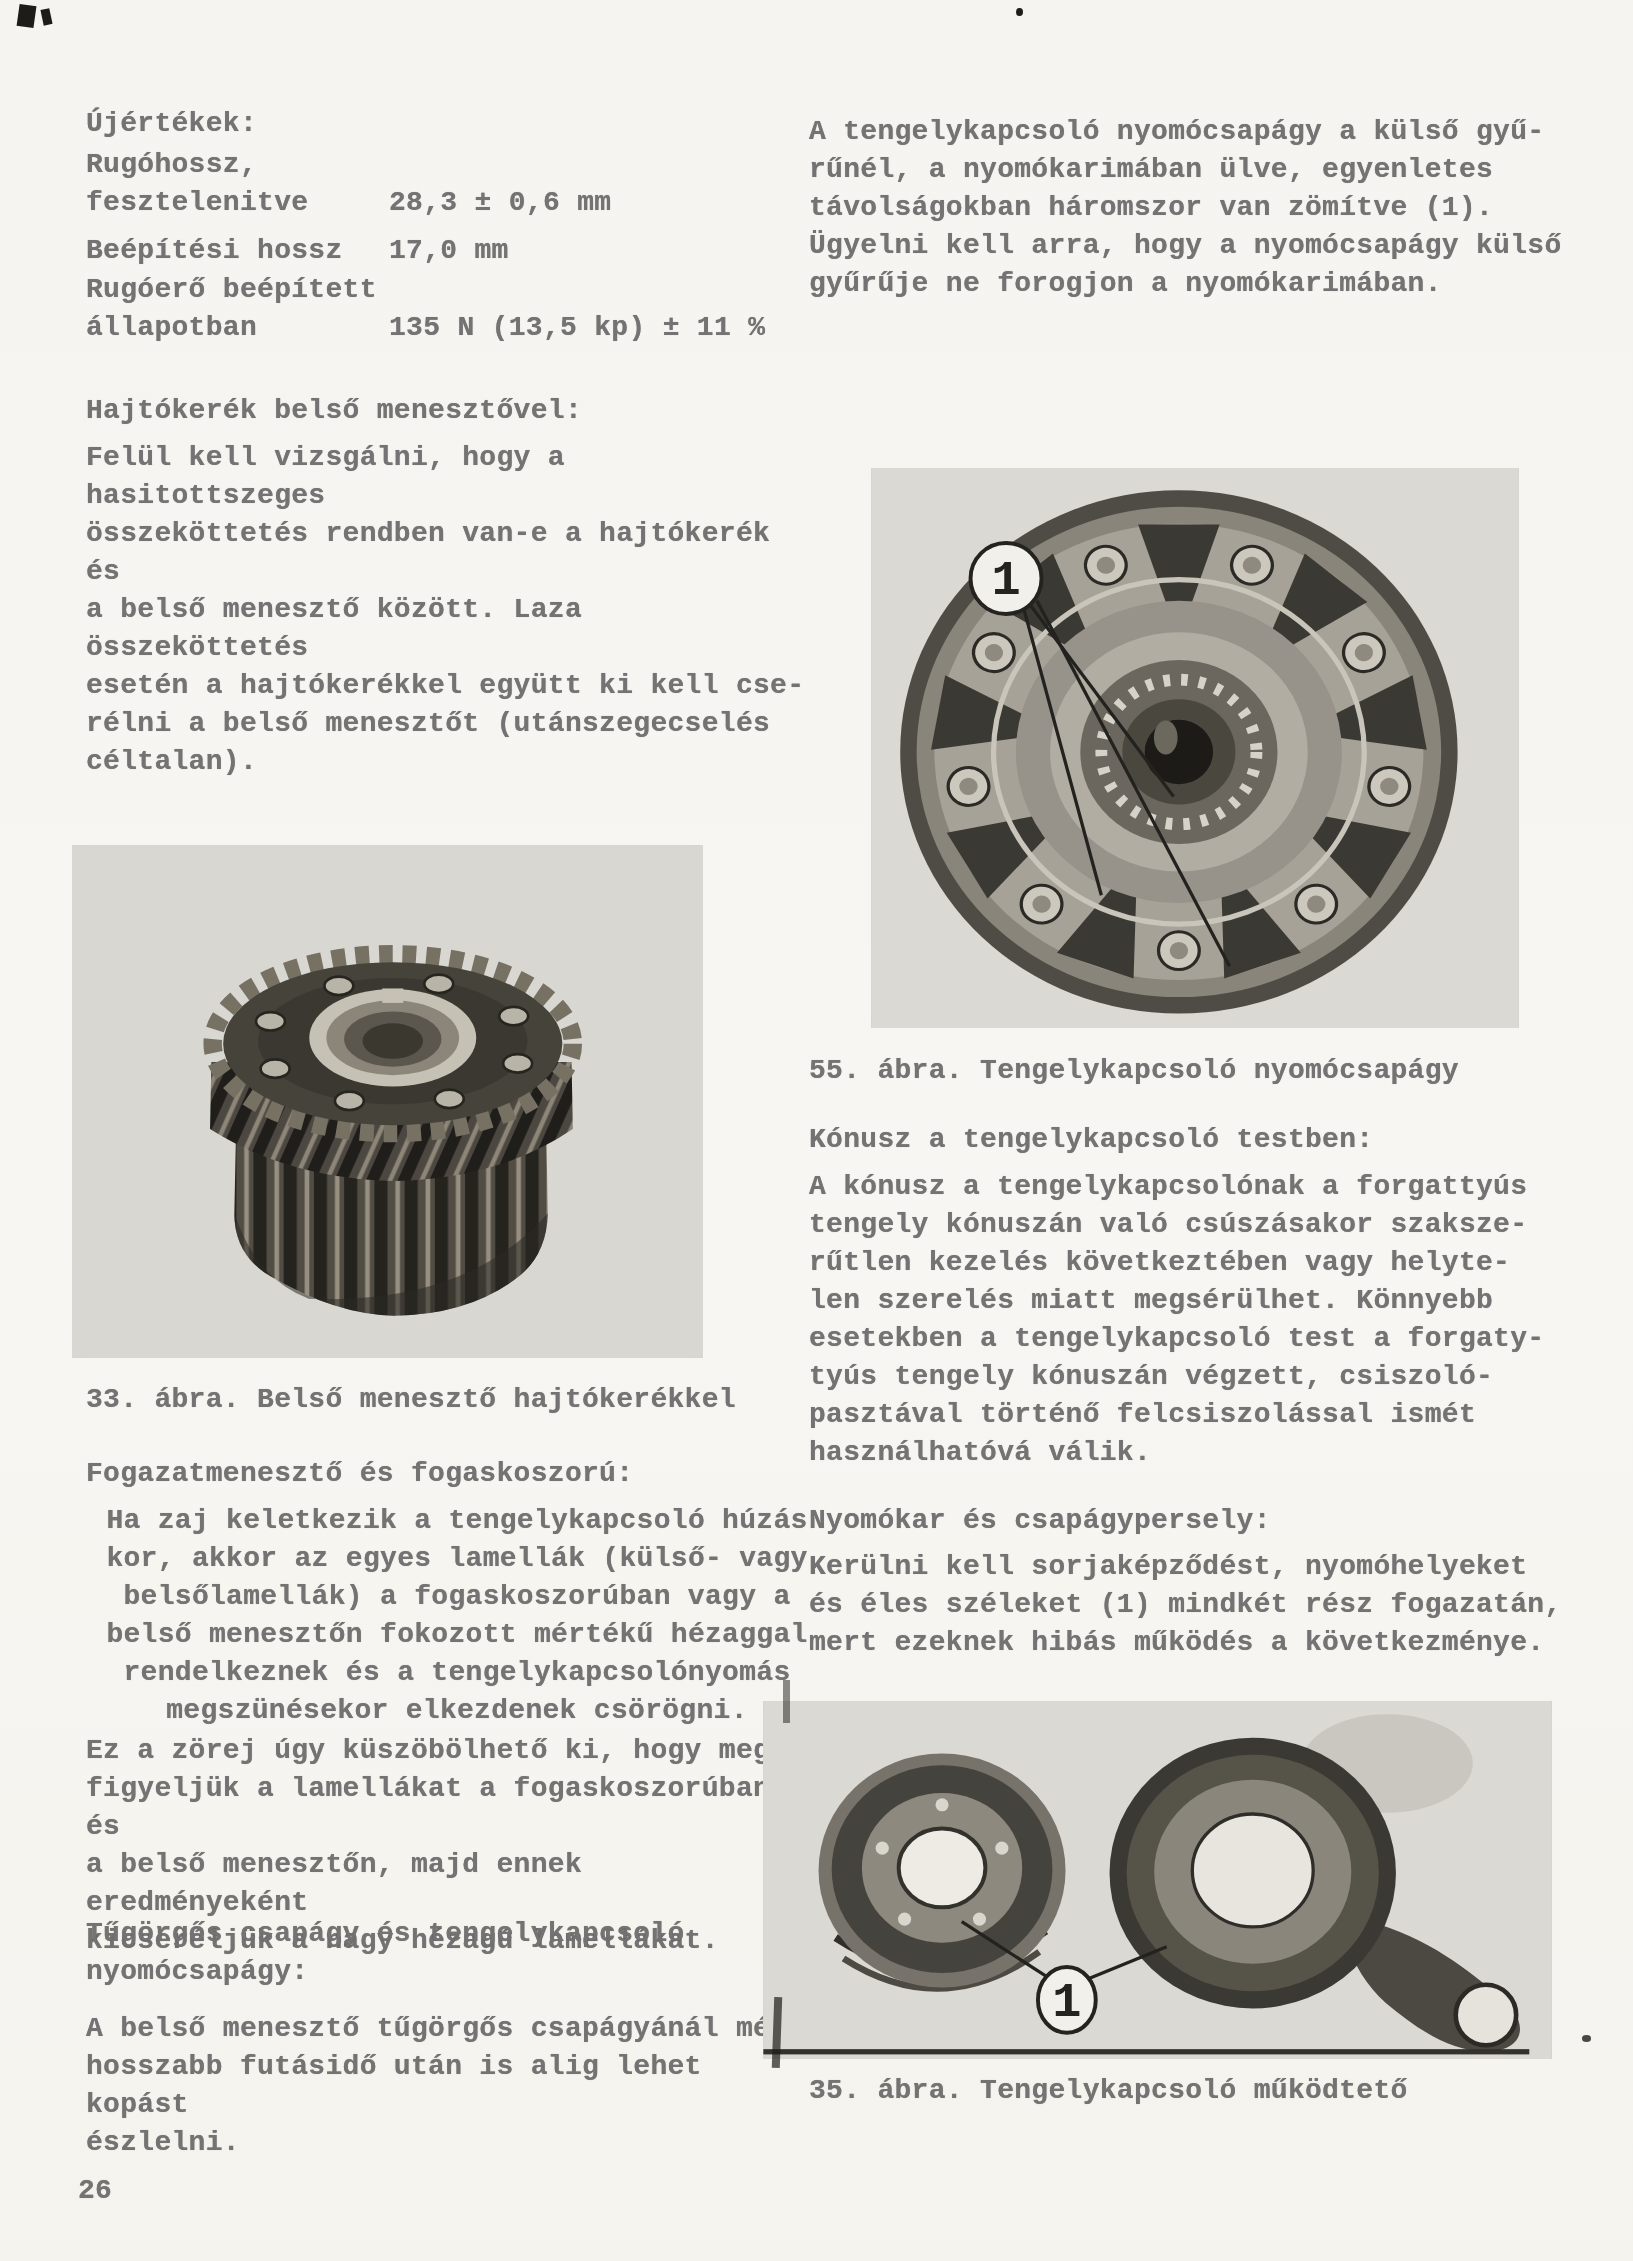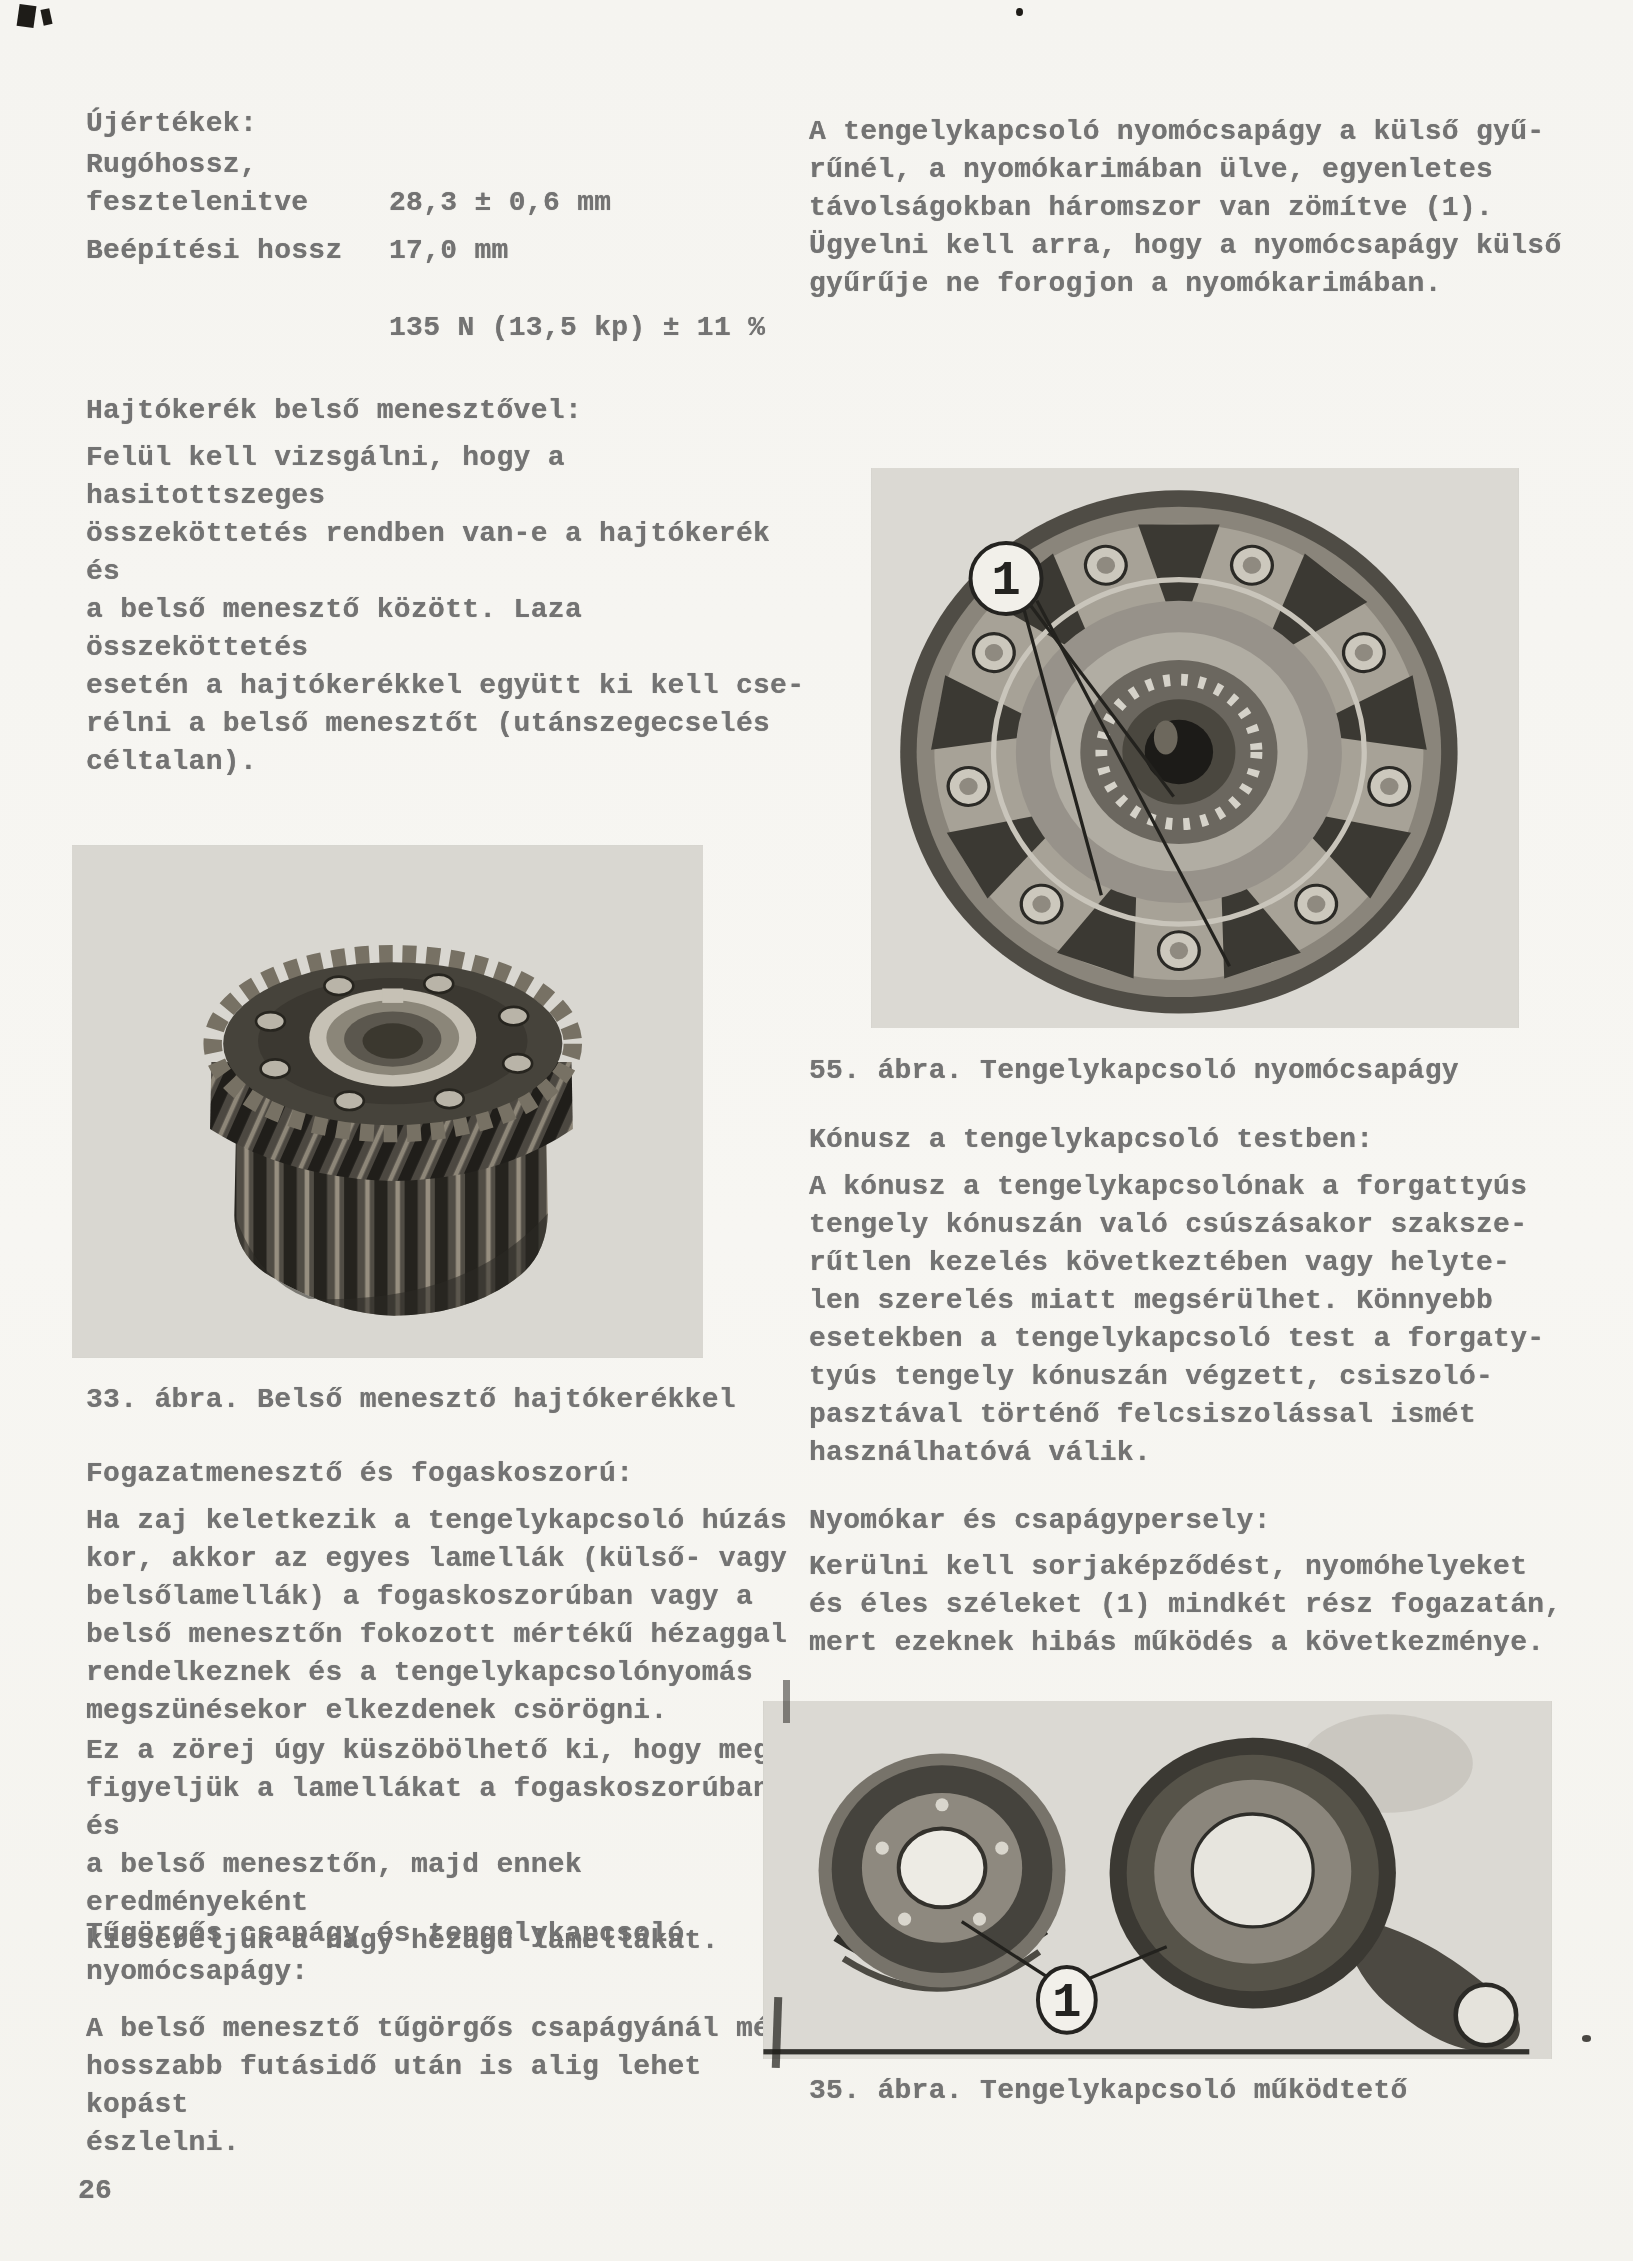--- a/index.html
+++ b/index.html
@@ -37,20 +37,22 @@
 
   <div class="t" style="left:86px;top:105px;">Újértékek:</div>
 
   <div class="t" style="left:86px;top:146px;">Rugóhossz,
 fesztelenitve</div>
   <div class="t" style="left:389px;top:184px;">28,3 ± 0,6 mm</div>
 
   <div class="t" style="left:86px;top:232px;">Beépítési hossz</div>
   <div class="t" style="left:389px;top:232px;">17,0 mm</div>
 
+  <div class="t" style="left:86px;top:271px;">Rugóerő beépített
+állapotban</div>
   <div class="t" style="left:389px;top:309px;">135 N (13,5 kp) ± 11 %</div>
 
   <div class="t" style="left:809px;top:113px;width:816px;">A tengelykapcsoló nyomócsapágy a külső gyű-
 rűnél, a nyomókarimában ülve, egyenletes
 távolságokban háromszor van zömítve (1).
 Ügyelni kell arra, hogy a nyomócsapágy külső
 gyűrűje ne forogjon a nyomókarimában.</div>
 
   <div class="t" style="left:86px;top:392px;">Hajtókerék belső menesztővel:</div>
   <div class="t" style="left:86px;top:439px;width:730px;">Felül kell vizsgálni, hogy a hasitottszeges
@@ -100,21 +102,21 @@
       <ellipse cx="488" cy="293" rx="101" ry="57" fill="#8b8679"></ellipse>
       <ellipse cx="488" cy="295" rx="74" ry="42" fill="#5b574e"></ellipse>
       <ellipse cx="488" cy="298" rx="46" ry="27" fill="#3b382f"></ellipse>
       <rect x="472" y="218" width="32" height="22" fill="#c6c1b5"></rect>
     </svg>
   </div>
 
   <div class="t" style="left:86px;top:1381px;">33. ábra. Belső menesztő hajtókerékkel</div>
 
   <div class="t" style="left:86px;top:1455px;">Fogazatmenesztő és fogaskoszorú:</div>
-  <div class="t" style="left:86px;top:1502px;width:730px;">Ha zaj keletkezik a tengelykapcsoló húzás
+  <div class="t" style="left:92px;top:1502px;width:730px;text-align:center;">Ha zaj keletkezik a tengelykapcsoló húzás
 kor, akkor az egyes lamellák (külső- vagy
 belsőlamellák) a fogaskoszorúban vagy a
 belső menesztőn fokozott mértékű hézaggal
 rendelkeznek és a tengelykapcsolónyomás
 megszünésekor elkezdenek csörögni.</div>
   <div class="t" style="left:86px;top:1732px;width:730px;">Ez a zörej úgy küszöbölhető ki, hogy meg-
 figyeljük a lamellákat a fogaskoszorúban és
 a belső menesztőn, majd ennek eredményeként
 kicseréljük a nagy hézagú lamellákat.</div>
 

